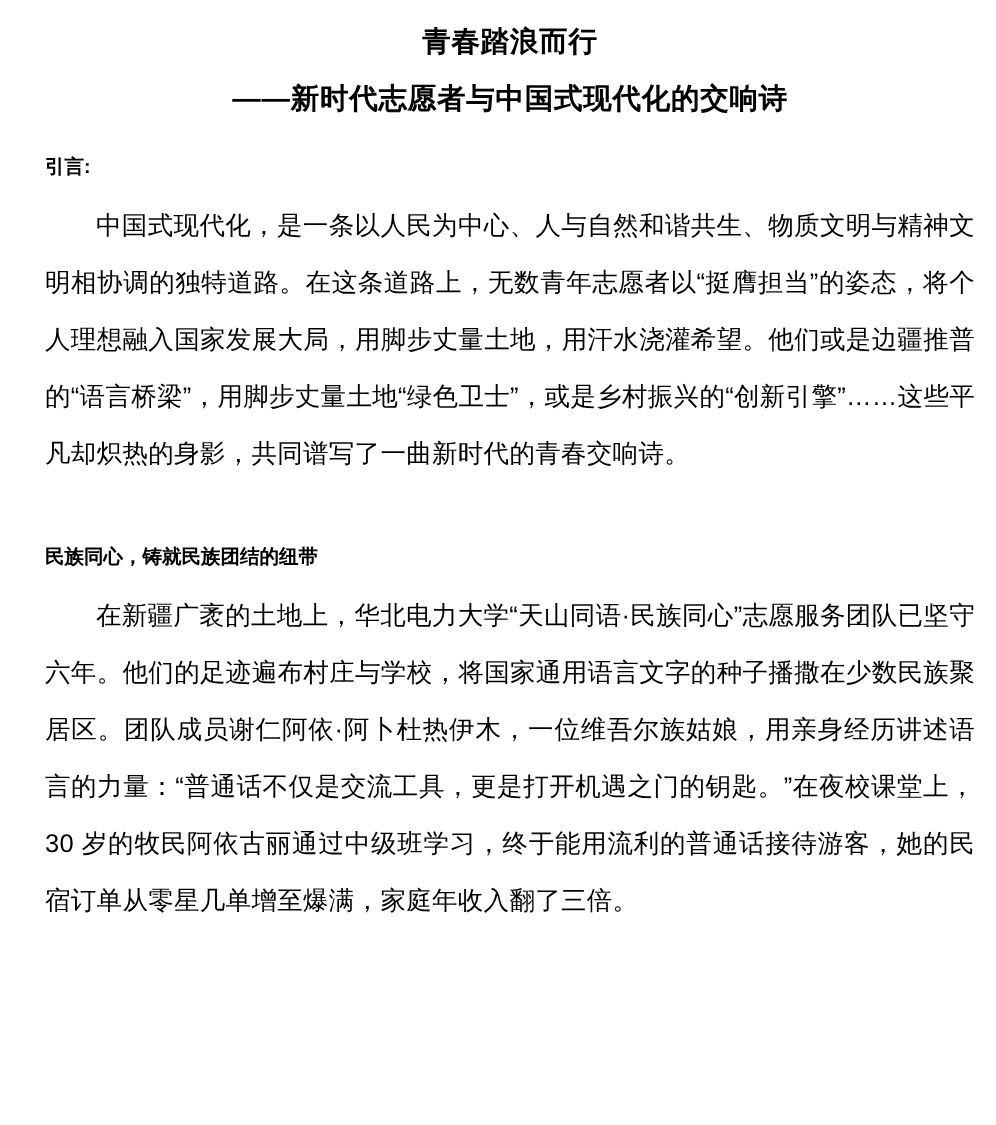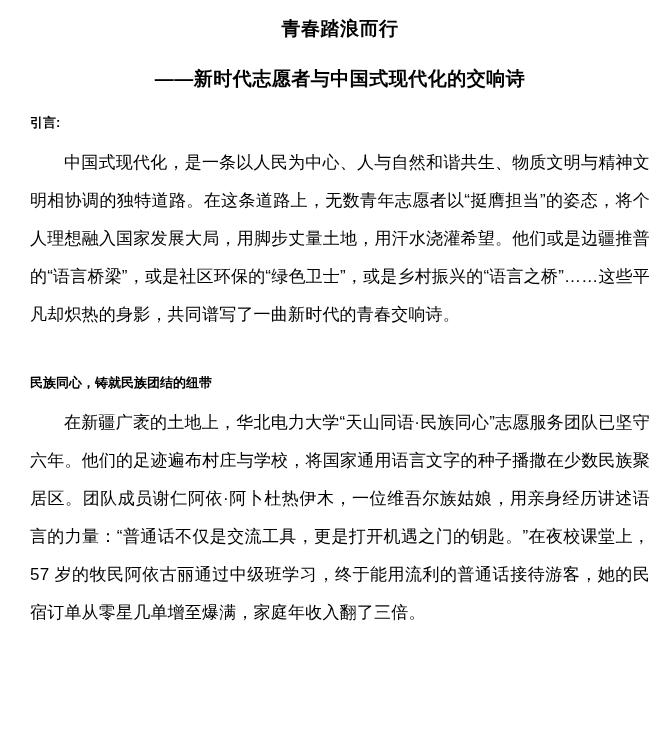--- a/index.html
+++ b/index.html
@@ -30,21 +30,21 @@
     letter-spacing: 0.5px;
     margin: 0 0 2px 0;
   }
   .doc-subtitle {
     text-align: center;
     font-family: "Liberation Sans", "DejaVu Sans", sans-serif;
     font-weight: bold;
     font-size: 19px;
     line-height: 30px;
     letter-spacing: 0.5px;
-    margin: 20px 0 14px 0;
+    margin: 8px 0 14px 0;
   }
   .section-head {
     font-family: "Liberation Sans", "DejaVu Sans", sans-serif;
     font-weight: bold;
     font-size: 13px;
     line-height: 30px;
     margin: 0 0 6px 0;
   }
   .section-head.spaced {
     margin-top: 34px;
@@ -64,19 +64,19 @@
 <body>
 
 <div class="page">
 
   <h1 class="doc-title">青春踏浪而行</h1>
 
   <h2 class="doc-subtitle">——新时代志愿者与中国式现代化的交响诗</h2>
 
   <h3 class="section-head">引言:</h3>
 
-  <p class="body-para">中国式现代化，是一条以人民为中心、人与自然和谐共生、物质文明与精神文明相协调的独特道路。在这条道路上，无数青年志愿者以“挺膺担当”的姿态，将个人理想融入国家发展大局，用脚步丈量土地，用汗水浇灌希望。他们或是边疆推普的“语言桥梁”，或是社区环保的“绿色卫士”，或是乡村振兴的“语言之桥”……这些平凡却炽热的身影，共同谱写了一曲新时代的青春交响诗。</p>
+  <p class="body-para">中国式现代化，是一条以人民为中心、人与自然和谐共生、物质文明与精神文明相协调的独特道路。在这条道路上，无数青年志愿者以“挺膺担当”的姿态，将个人理想融入国家发展大局，用脚步丈量土地，用汗水浇灌希望。他们或是边疆推普的“语言桥梁”，用脚步丈量土地“绿色卫士”，或是乡村振兴的“创新引擎”……这些平凡却炽热的身影，共同谱写了一曲新时代的青春交响诗。</p>
 
   <h3 class="section-head spaced">民族同心，铸就民族团结的纽带</h3>
 
-  <p class="body-para">在新疆广袤的土地上，华北电力大学“天山同语·民族同心”志愿服务团队已坚守六年。他们的足迹遍布村庄与学校，将国家通用语言文字的种子播撒在少数民族聚居区。团队成员谢仁阿依·阿卜杜热伊木，一位维吾尔族姑娘，用亲身经历讲述语言的力量：“普通话不仅是交流工具，更是打开机遇之门的钥匙。”在夜校课堂上，57 岁的牧民阿依古丽通过中级班学习，终于能用流利的普通话接待游客，她的民宿订单从零星几单增至爆满，家庭年收入翻了三倍。</p>
+  <p class="body-para">在新疆广袤的土地上，华北电力大学“天山同语·民族同心”志愿服务团队已坚守六年。他们的足迹遍布村庄与学校，将国家通用语言文字的种子播撒在少数民族聚居区。团队成员谢仁阿依·阿卜杜热伊木，一位维吾尔族姑娘，用亲身经历讲述语言的力量：“普通话不仅是交流工具，更是打开机遇之门的钥匙。”在夜校课堂上，30 岁的牧民阿依古丽通过中级班学习，终于能用流利的普通话接待游客，她的民宿订单从零星几单增至爆满，家庭年收入翻了三倍。</p>
 
 </div>
 
 </body></html>

